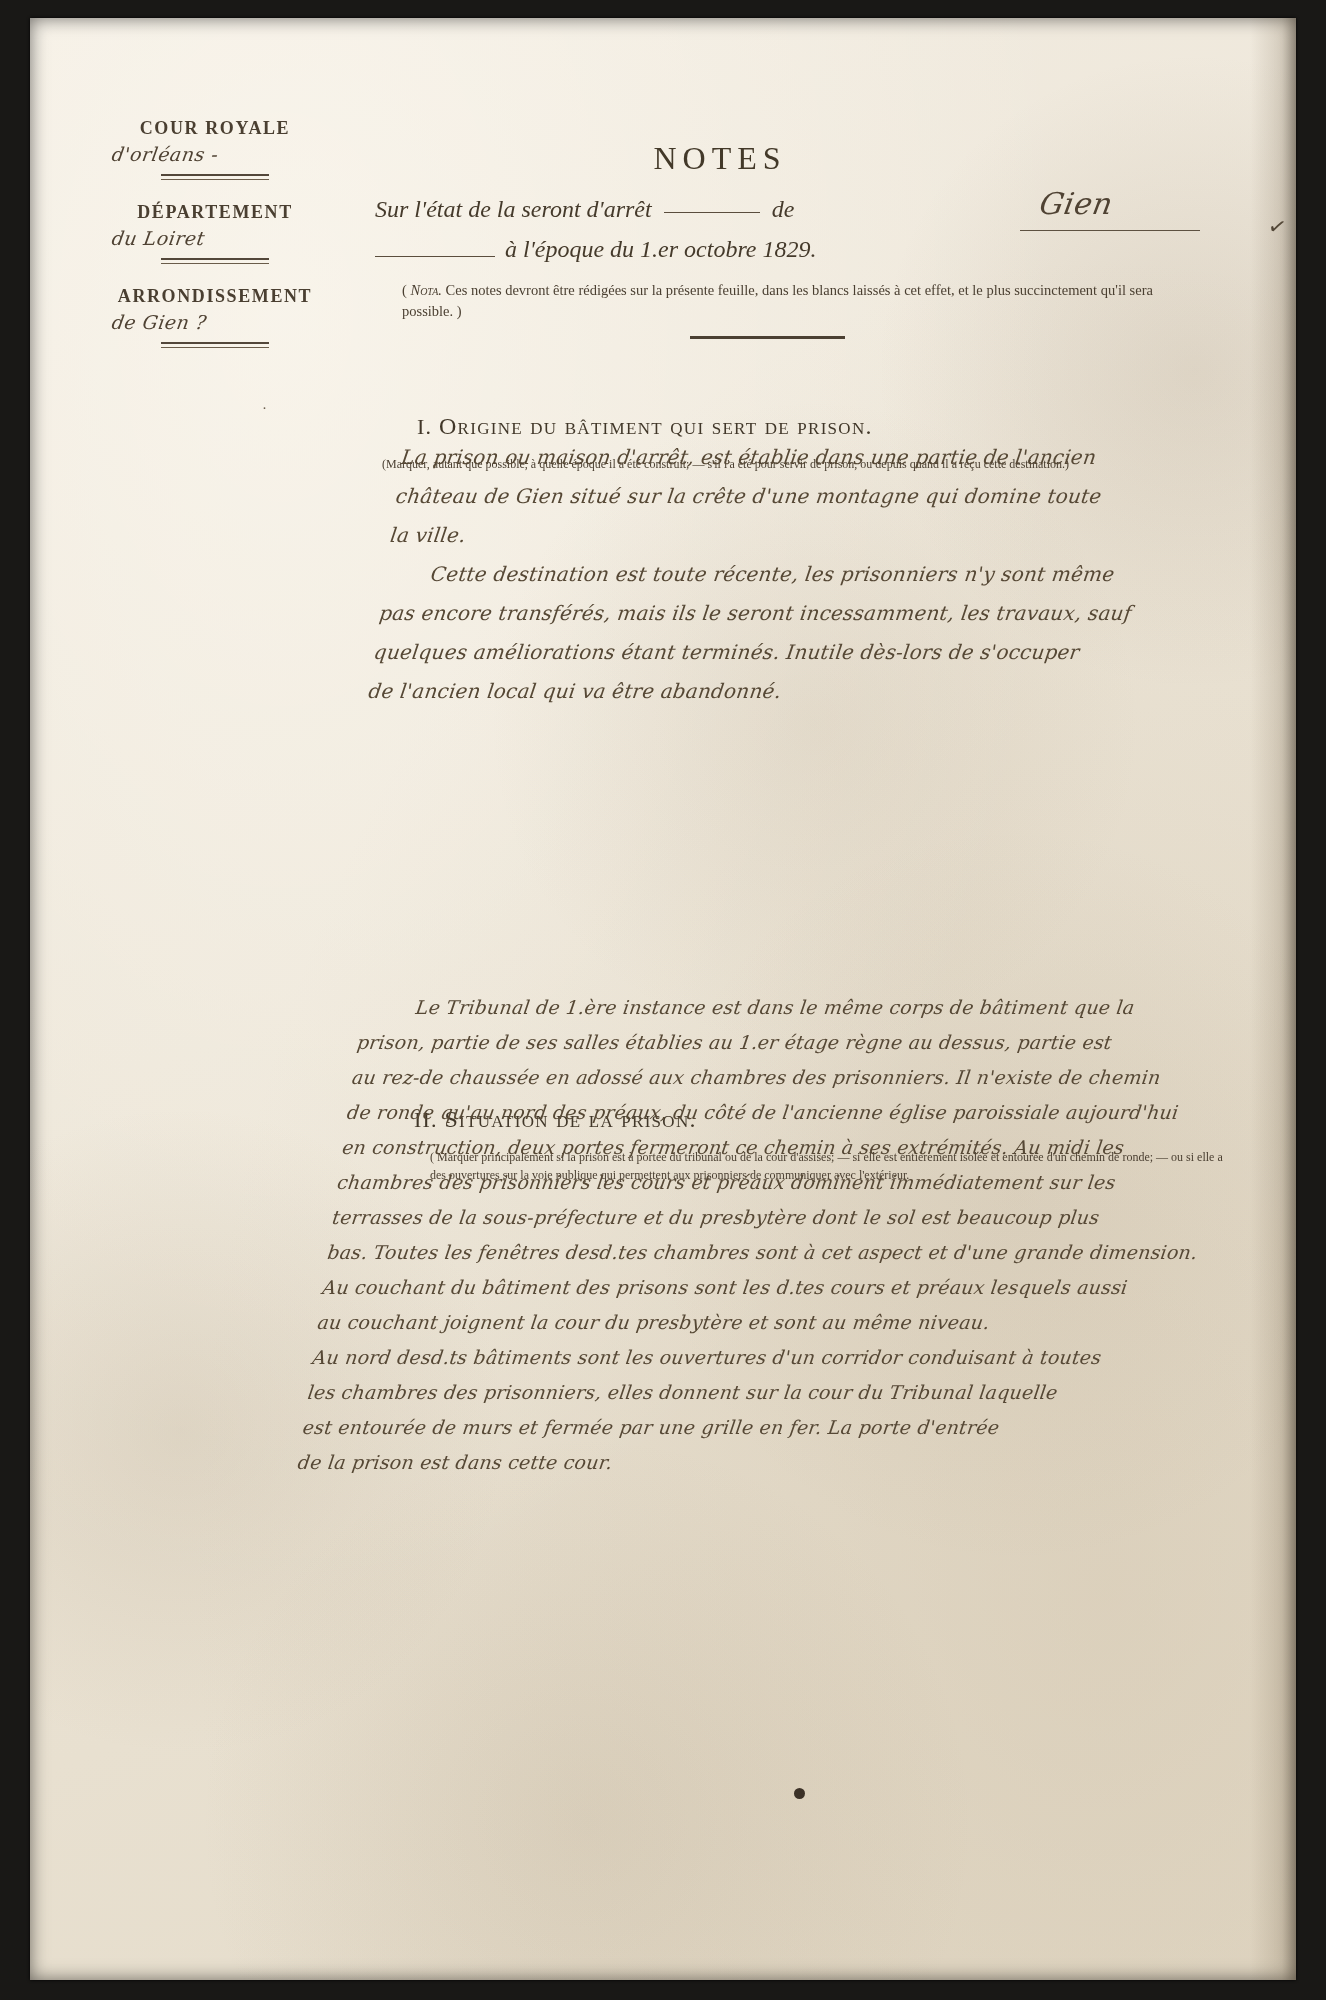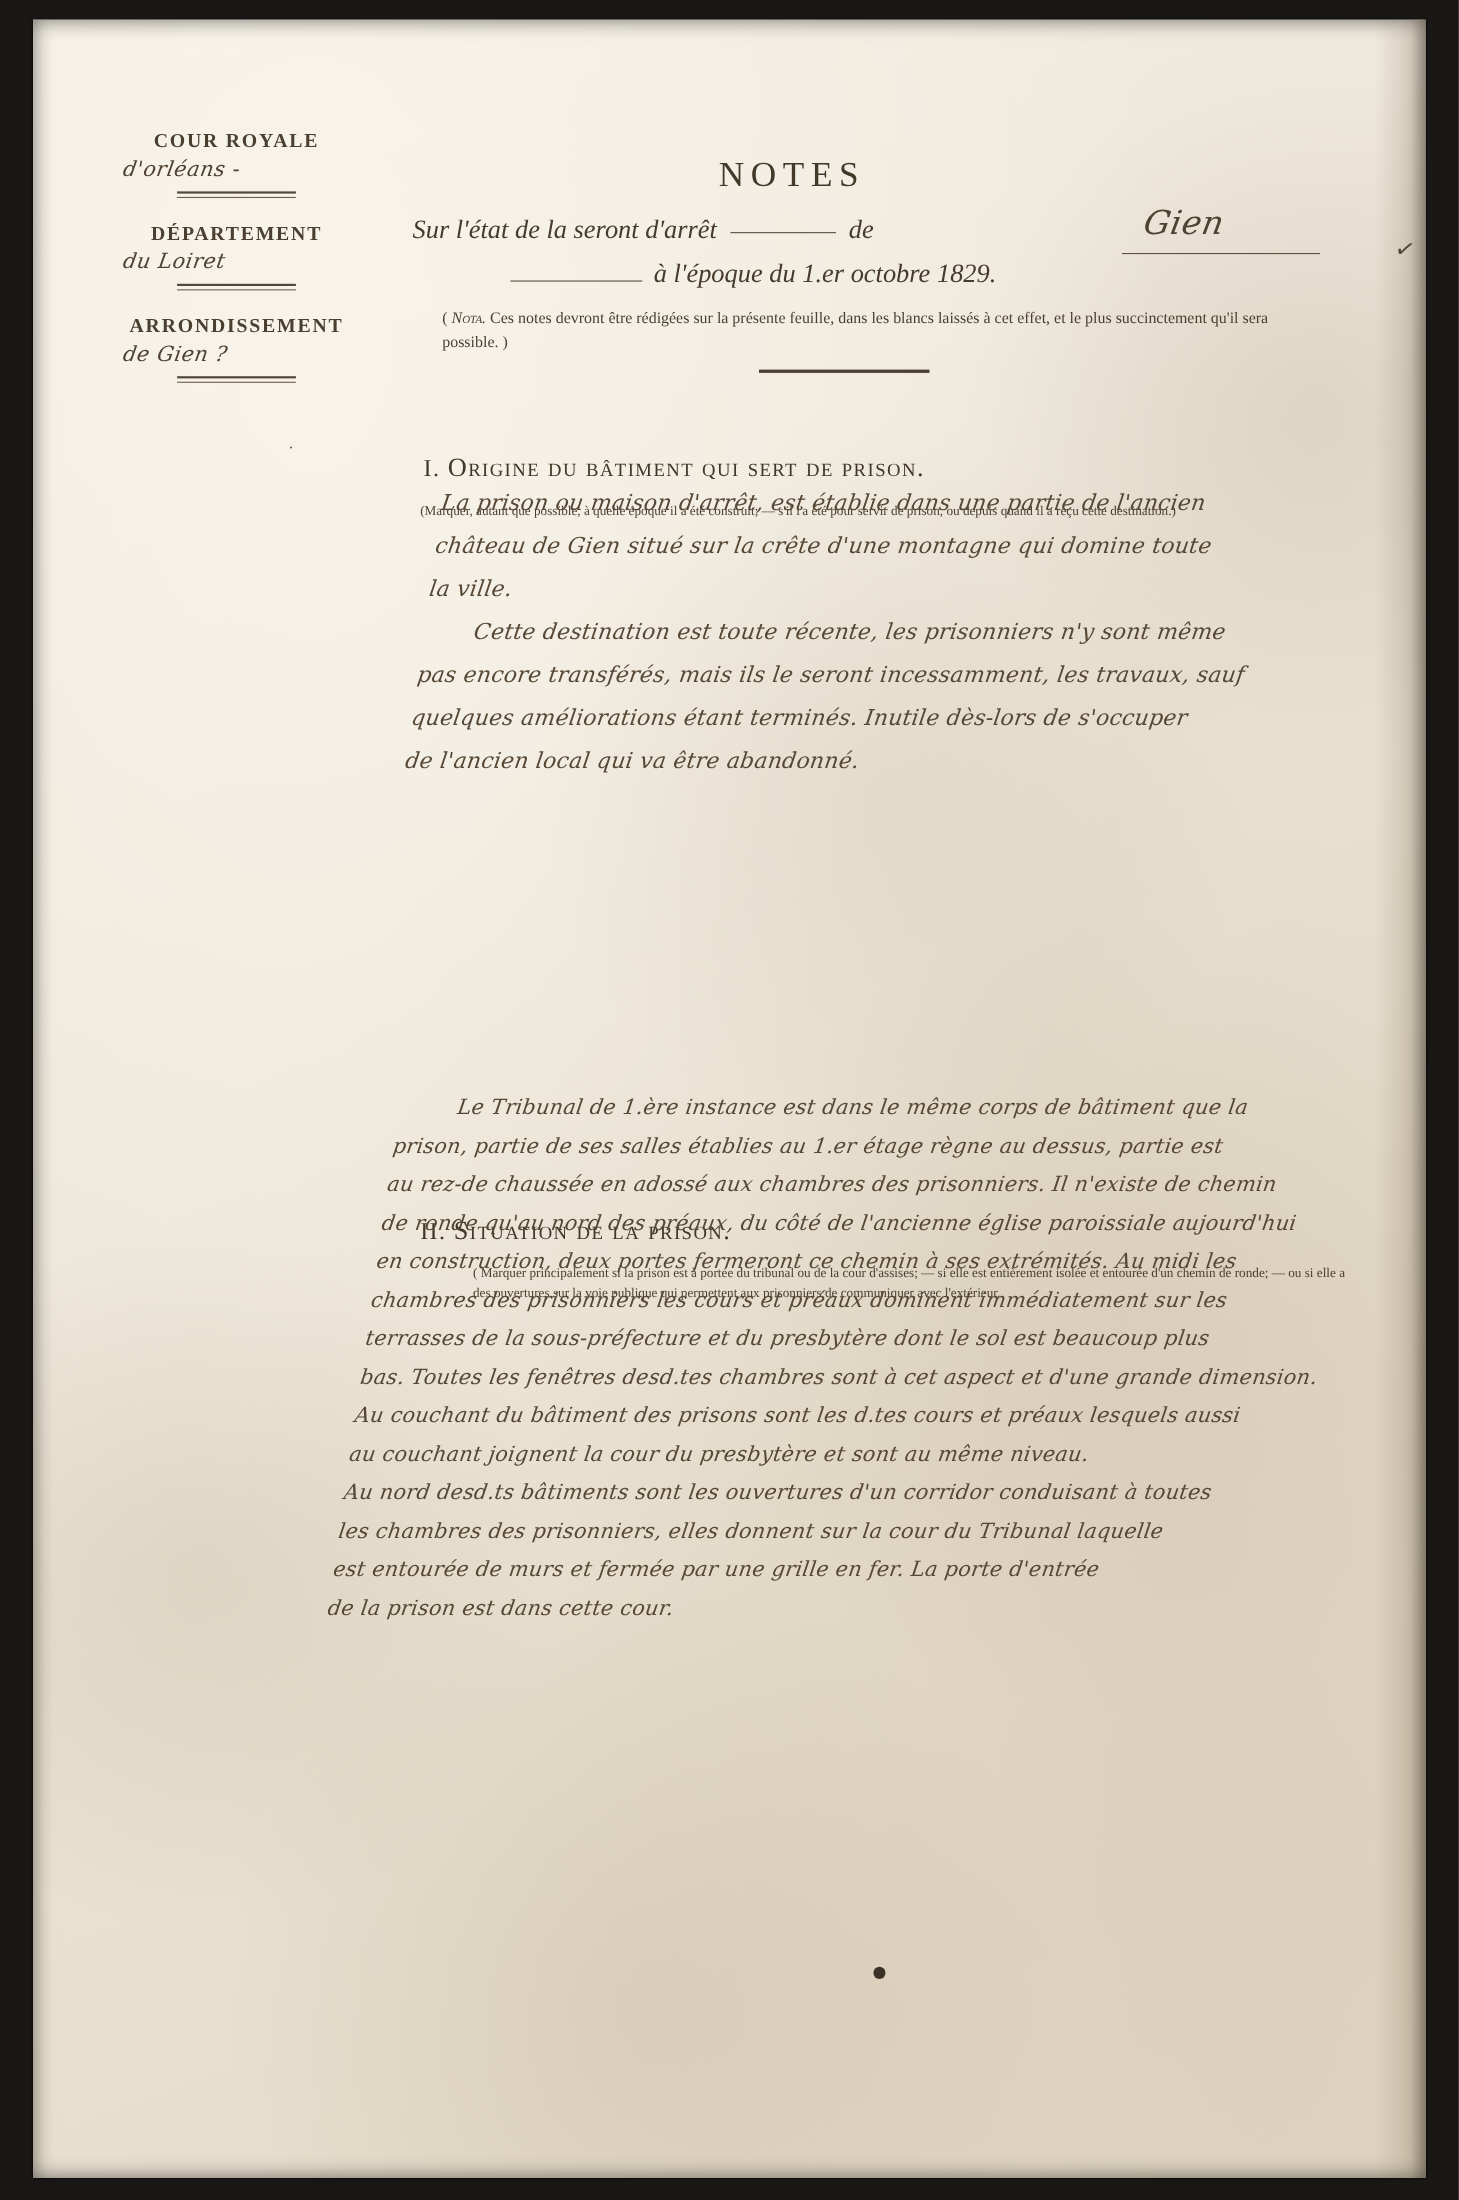--- a/index.html
+++ b/index.html
@@ -132,21 +132,20 @@
     left: 990px;
     top: 212px;
     width: 180px;
     border-top: 1px solid #5d5141;
   }
   #subtitle2 {
     position: absolute;
     left: 345px;
     top: 218px;
     width: 620px;
-    text-align: center;
     font-family: "Liberation Serif", serif;
     font-style: italic;
     font-size: 24px;
     color: #453a2b;
   }
   #subtitle2 .lead {
     display: inline-block;
     border-bottom: 1px solid #5a4d3d;
     width: 120px;
     height: 12px;
@@ -174,20 +173,21 @@
     border-top: 3px solid #4b4032;
   }
 
   
   .section-head {
     position: absolute;
     font-family: "Liberation Serif", serif;
     font-size: 22px;
     color: #413729;
     letter-spacing: 1.2px;
+    margin-left: 32px;
   }
   .section-head .rom { font-size: 22px; }
   .section-head .caps { font-variant: small-caps; font-size: 24px; letter-spacing: 1.3px; }
 
   .section-note {
     position: absolute;
     font-family: "Liberation Serif", serif;
     font-size: 12px;
     line-height: 1.5;
     color: #4a3f31;

